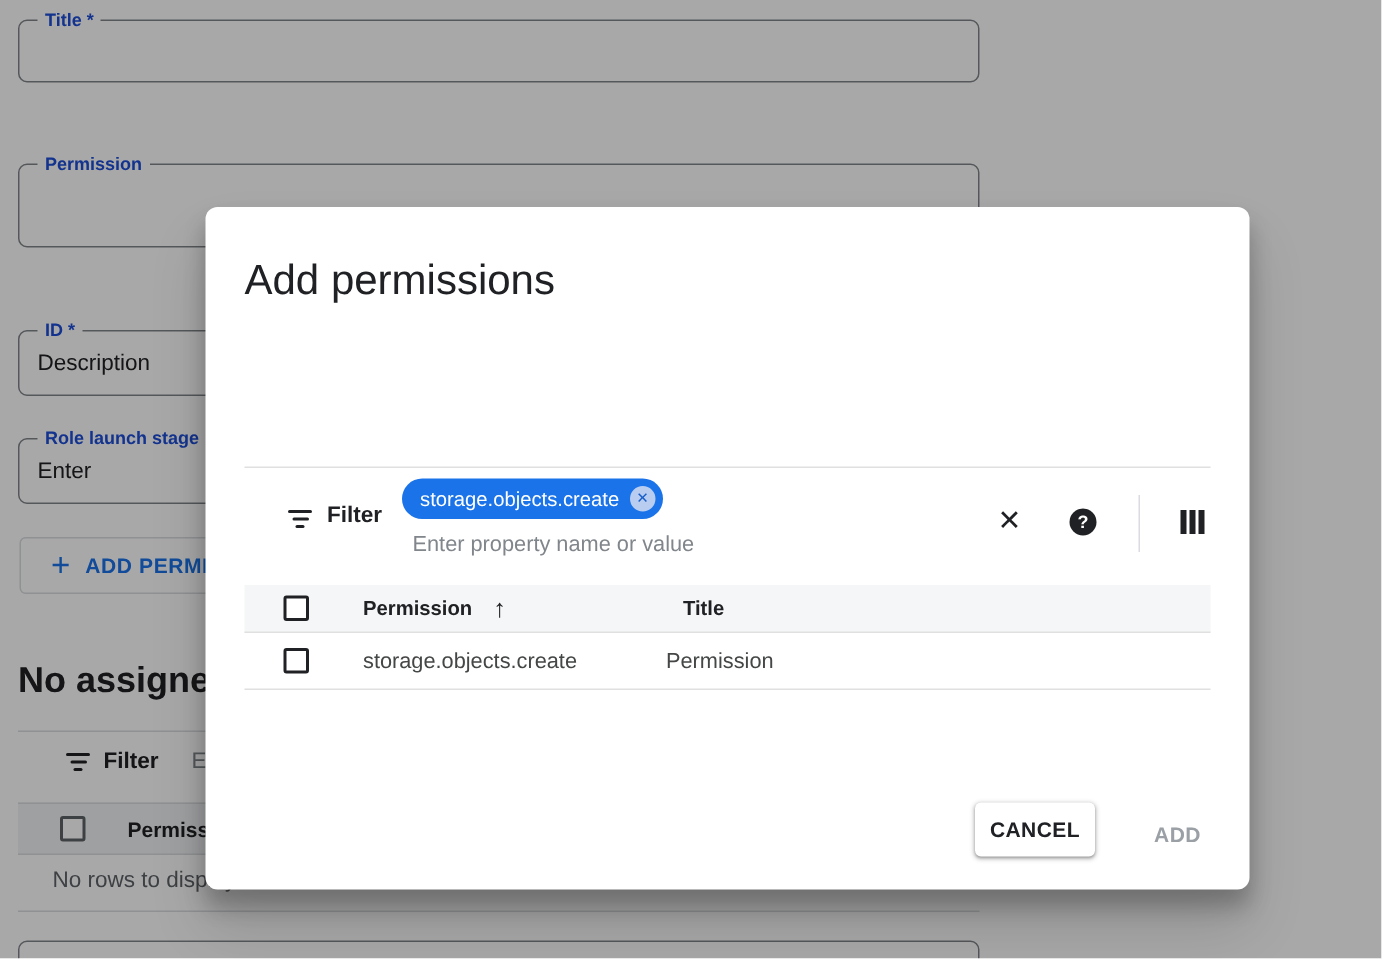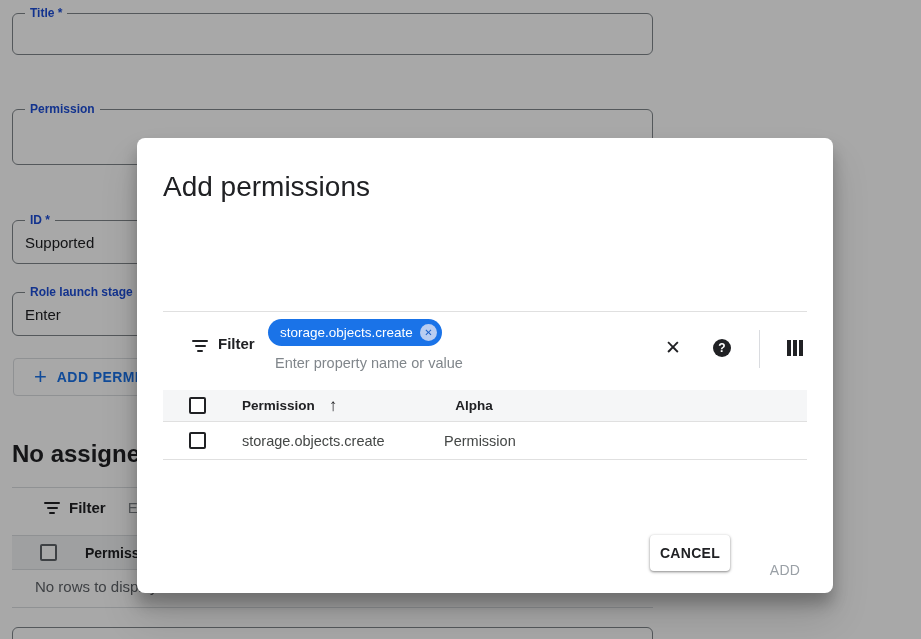--- a/index.html
+++ b/index.html
@@ -78,41 +78,41 @@
   .sort-arrow{margin-left:14px;font-size:17px;font-weight:700;color:#202124;cursor:pointer;}
   .dlg-thead .col-status{margin-left:118px;font-size:13.5px;font-weight:600;color:#202124;}
   .dlg-row{position:absolute;left:26px;top:284px;width:644px;height:38px;
     border-bottom:1px solid #e0e0e0;display:flex;align-items:center;}
   .dlg-row .cbox{margin-left:26px;}
   .dlg-row .cell-perm{margin-left:36px;width:202px;font-size:14.5px;color:#444746;}
   .dlg-row .cell-status{font-size:14.5px;color:#444746;}
   .cancel-btn{position:absolute;left:513px;top:397px;width:80px;height:36px;background:#fff;
     border:none;border-radius:4px;box-shadow:0 1px 2px rgba(0,0,0,.3),0 1px 3px 1px rgba(0,0,0,.15);
     font-size:14px;font-weight:600;letter-spacing:.3px;color:#202124;cursor:pointer;}
-  .add-btn{position:absolute;left:620px;top:414px;width:56px;height:36px;background:transparent;
-    border:none;font-size:14px;font-weight:400;letter-spacing:.3px;color:#9aa0a6;cursor:default;}
+  .add-btn{position:absolute;left:620px;top:400px;width:56px;height:36px;background:transparent;
+    border:none;font-size:14px;font-weight:700;letter-spacing:.3px;color:#9aa0a6;cursor:default;}
 </style>
 </head>
 <body>
 
 <div class="screen">
 
   <div class="bgpage">
 
     <div class="ofield" style="left:12px;top:13px;width:641px;height:42px;">
       <span class="flabel">Title *</span>
     </div>
 
     <div class="ofield" style="left:12px;top:109px;width:641px;height:56px;">
       <span class="flabel">Permission</span>
     </div>
 
     <div class="ofield" style="left:12px;top:220px;width:641px;height:44px;">
       <span class="flabel">ID *</span>
-      <span class="fvalue">Supported</span>
+      <span class="fvalue">Description</span>
     </div>
 
     <div class="ofield" style="left:12px;top:292px;width:641px;height:44px;">
       <span class="flabel">Role launch stage</span>
       <span class="fvalue">Enter</span>
     </div>
 
     <div class="addperm-btn">
       <span class="plus">+</span>
       <span class="lbl">ADD PERMISSIONS</span>
@@ -174,21 +174,21 @@
           <i></i>
           <i></i>
           <i></i>
         </span>
     </div>
 
     <div class="dlg-thead">
       <span class="cbox"></span>
       <span class="col-perm">Permission</span>
       <span class="sort-arrow">↑</span>
-      <span class="col-status">Alpha</span>
+      <span class="col-status">Title</span>
     </div>
 
     <div class="dlg-row">
       <span class="cbox"></span>
       <span class="cell-perm">storage.objects.create</span>
       <span class="cell-status">Permission</span>
     </div>
 
     <button class="cancel-btn">CANCEL</button>
     <button class="add-btn">ADD</button>

